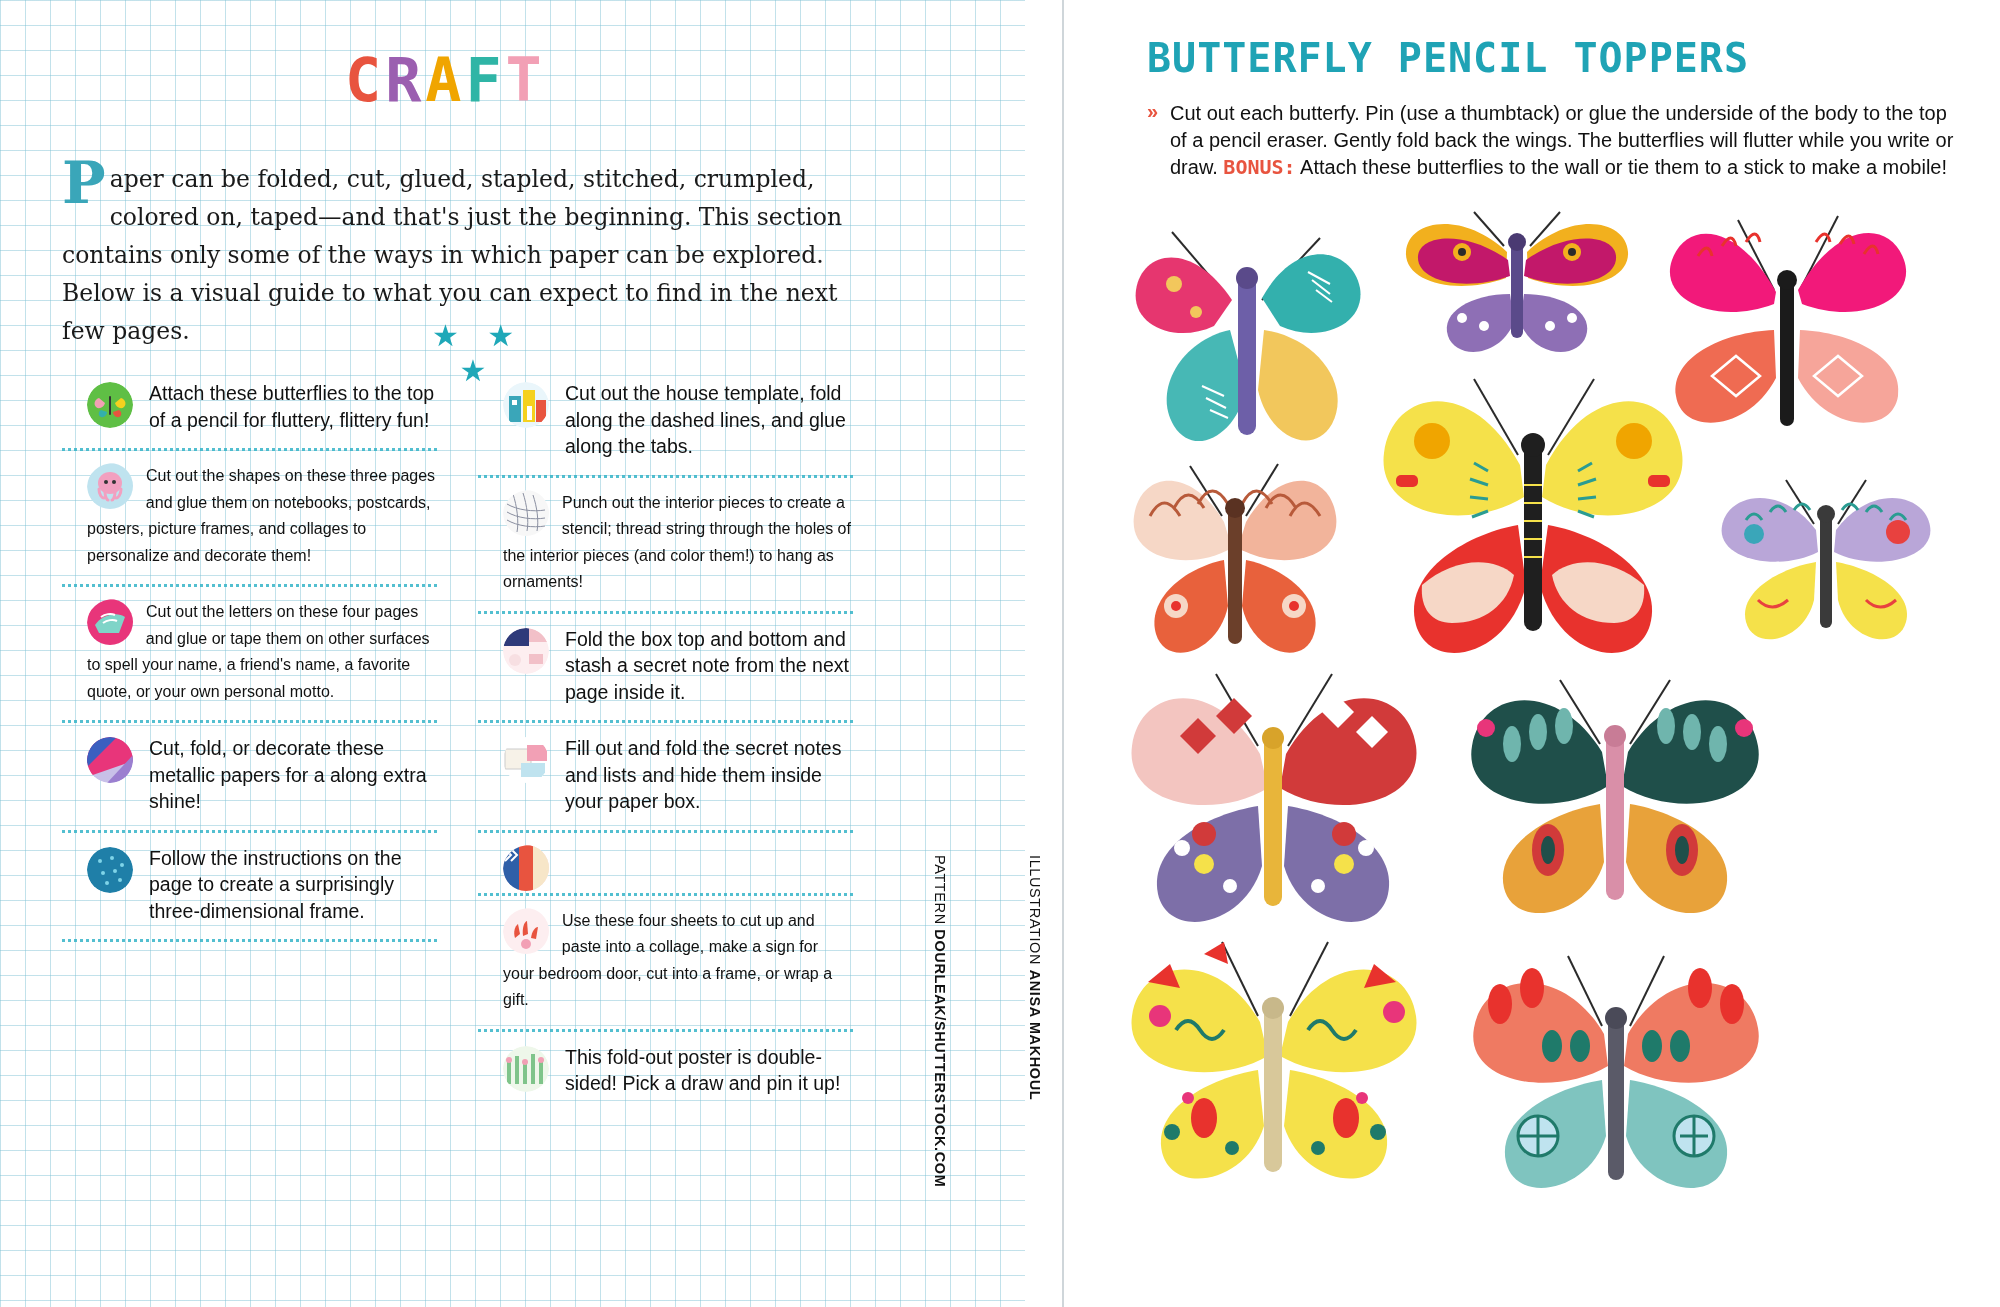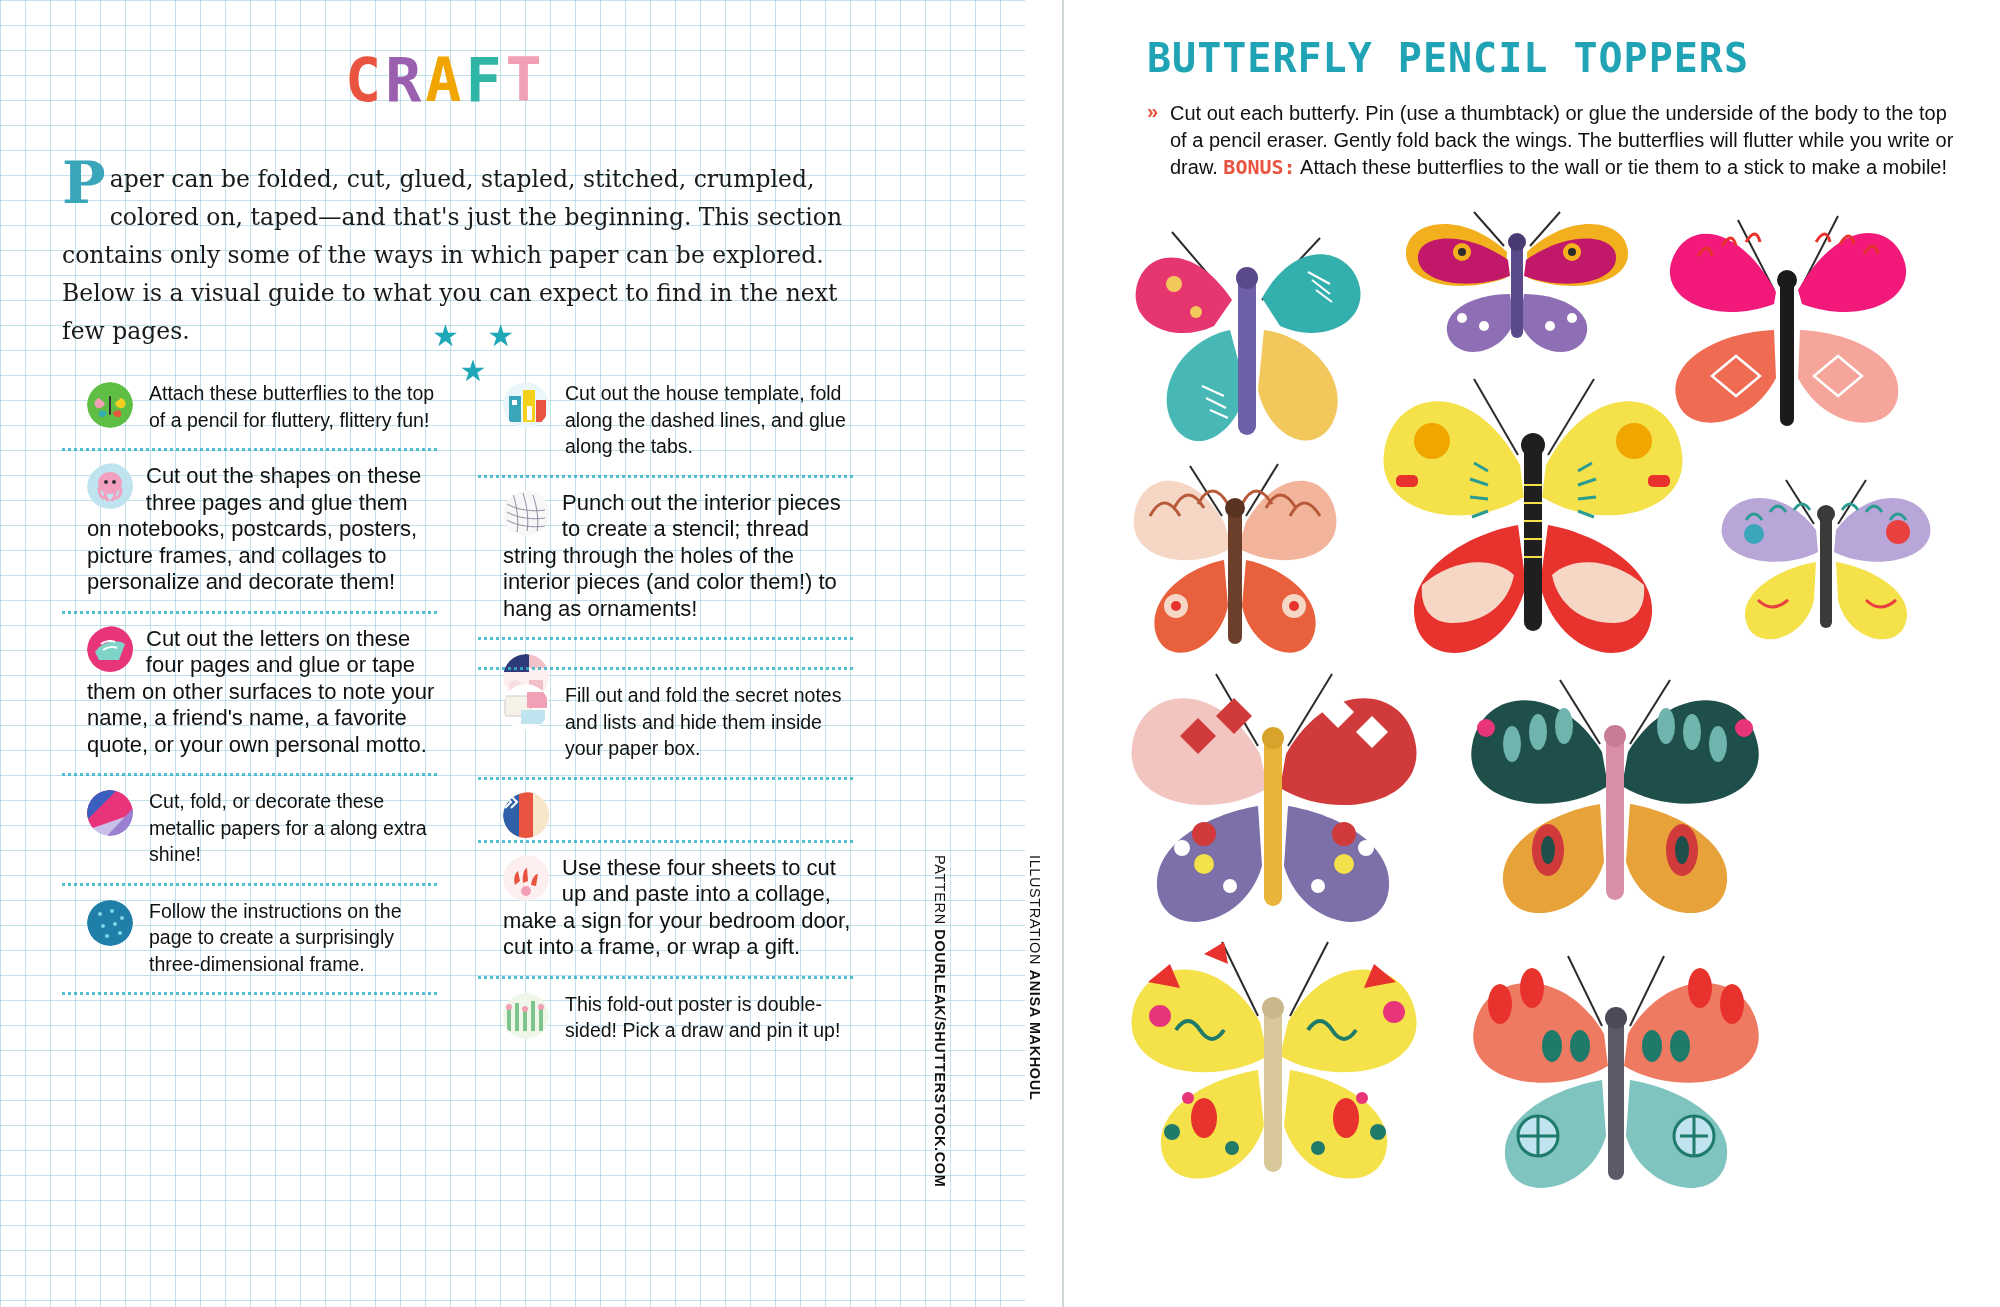--- a/index.html
+++ b/index.html
@@ -71,21 +71,21 @@
   }
   .itxt{
     font-size:19.5px;line-height:26.5px;color:#111;
     padding-left:62px;
   }
 
   
   .floatthumb{
     float:left;width:54px;height:48px;shape-outside:circle();
   }
-  .itxt2{font-size:22px;line-height:26.5px;color:#111;}
+  .itxt2{font-size:16px;line-height:26.5px;color:#111;}
 
   
   .pattern-credit{
     position:absolute;left:948px;top:855px;
     transform:rotate(90deg);transform-origin:left top;
     font-size:14.5px;letter-spacing:.6px;white-space:nowrap;color:#111;
   }
   .pattern-credit b{font-weight:bold;}
   .illus-credit{
     position:absolute;left:1043px;top:855px;
@@ -166,21 +166,21 @@
 
       <div class="item">
         <div class="thumb floatthumb" style="position:static;float:left;margin-right:16px;">
           <svg width="46" height="46" viewBox="0 0 46 46">
               <circle cx="23" cy="23" r="23" fill="#e8357a"></circle>
               <path d="M8 26c6-10 22-14 30-8l-6 16H12z" fill="#7fd4c8"></path>
               <path d="M14 18c4-3 10-4 14-2" stroke="#fff" stroke-width="2" fill="none"></path>
               <path d="M16 24c4-3 10-4 14-2" stroke="#fff" stroke-width="2" fill="none"></path>
             </svg>
         </div>
-        <div class="itxt2">Cut out the letters on these four pages and glue or tape them on other surfaces to note your name, a friend's name, a favorite quote, or your own personal motto.</div>
+        <div class="itxt2">Cut out the letters on these four pages and glue or tape them on other surfaces to spell your name, a friend's name, a favorite quote, or your own personal motto.</div>
       </div>
       <div class="dotline" style="clear:both;"></div>
 
       <div class="item">
         <div class="thumb">
           <svg width="46" height="46" viewBox="0 0 46 46">
               <defs>
                 <clipPath id="c4">
                   <circle cx="23" cy="23" r="23"></circle>
                 </clipPath>
@@ -265,20 +265,21 @@
               </defs>
               <g clip-path="url(#b1)">
                 <rect width="46" height="46" fill="#fdeef0"></rect>
                 <path d="M0 0h26v18H0z" fill="#2e3a7a"></path>
                 <path d="M26 0h20v14H26z" fill="#f2c0c8"></path>
                 <circle cx="12" cy="32" r="6" fill="#f7dfe2"></circle>
                 <rect x="26" y="26" width="14" height="10" fill="#f2c0c8"></rect>
               </g>
             </svg>
         </div>
+        <div class="itxt">Fold the box top and bottom and stash a secret note from the next page inside it.</div>
       </div>
       <div class="dotline"></div>
 
       <div class="item">
         <div class="thumb">
           <svg width="46" height="46" viewBox="0 0 46 46">
               <defs>
                 <clipPath id="n1">
                   <circle cx="23" cy="23" r="23"></circle>
                 </clipPath>

